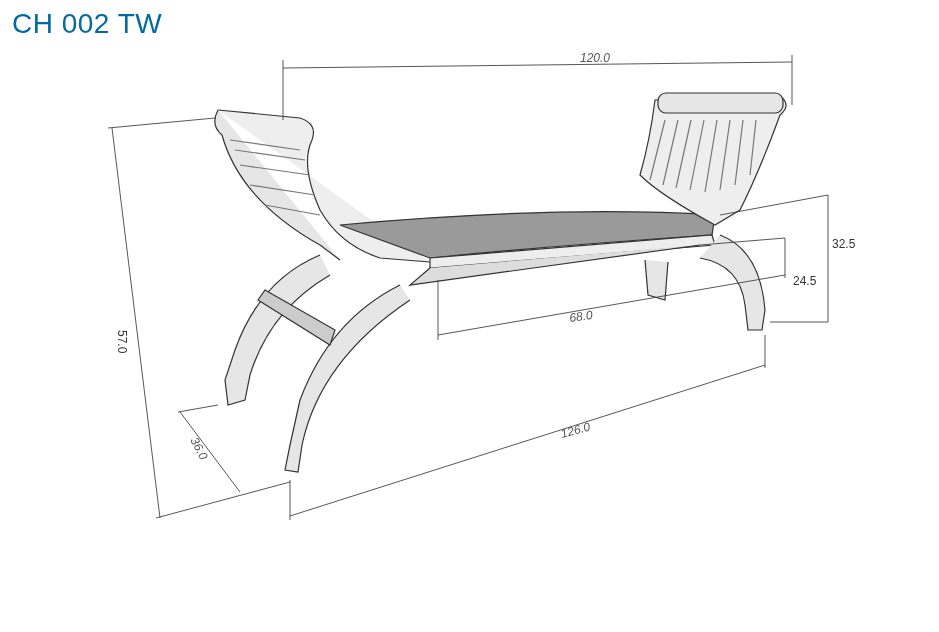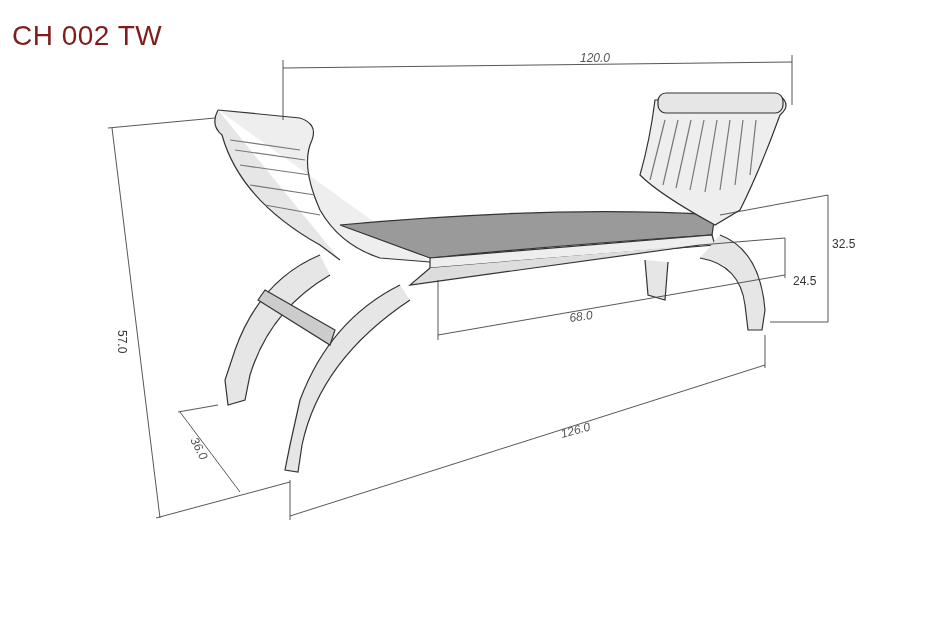--- a/index.html
+++ b/index.html
@@ -1,17 +1,17 @@
 <!DOCTYPE html>
 <html><head>
   <meta charset="utf-8">
   <style>
     html, body { margin: 0; padding: 0; background: #ffffff; }
     body { width: 939px; height: 632px; position: relative; overflow: hidden; font-family: "Liberation Sans", sans-serif; }
-    .title { position: absolute; left: 12px; top: 8px; font-size: 28px; color: #7f1d1d; letter-spacing: 0.5px; margin-top: 12px; }
+    .title { position: absolute; left: 12px; top: 8px; font-size: 28px; color: #0369a1; letter-spacing: 0.5px; }
     svg { position: absolute; left: 0; top: 0; }
     .dim { font-family: "Liberation Sans", sans-serif; font-size: 12px; fill: #333; }
     .dim-i { font-family: "Liberation Sans", sans-serif; font-size: 12px; fill: #555; font-style: italic; }
   </style>
 </head>
 <body>
 
 <div class="title">CH 002 TW</div>
 
 <svg width="939" height="632" viewBox="0 0 939 632">

